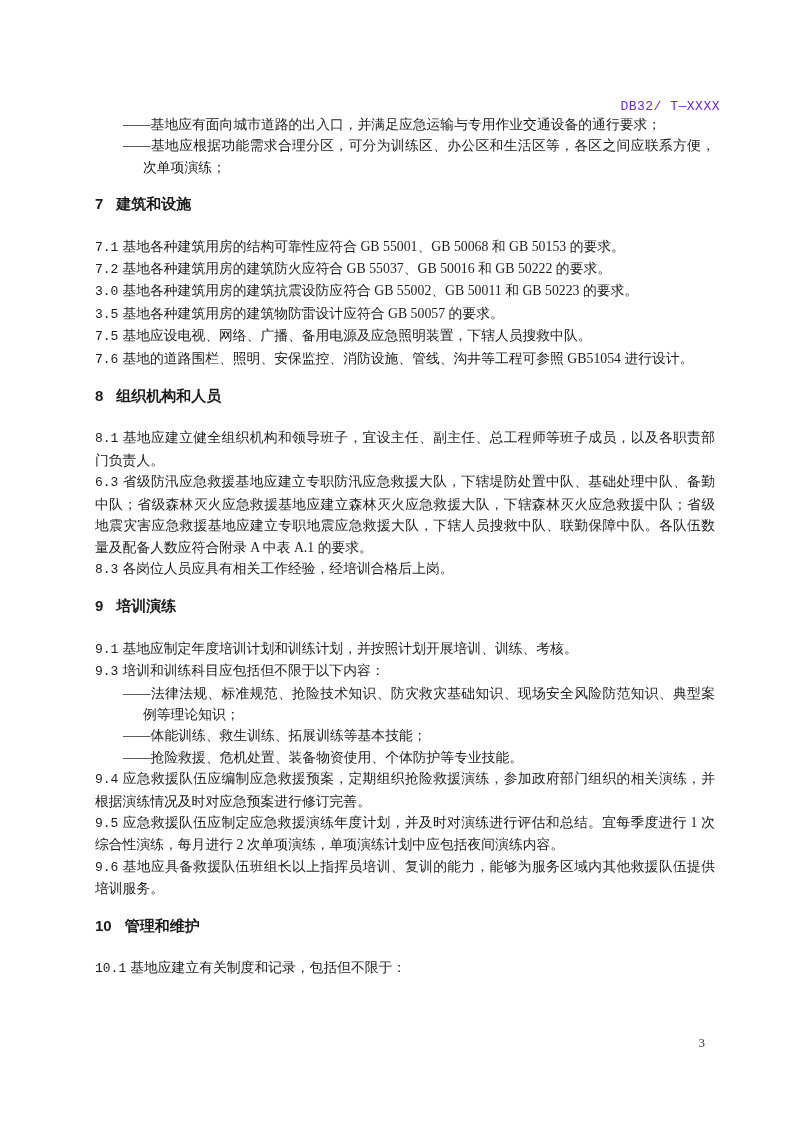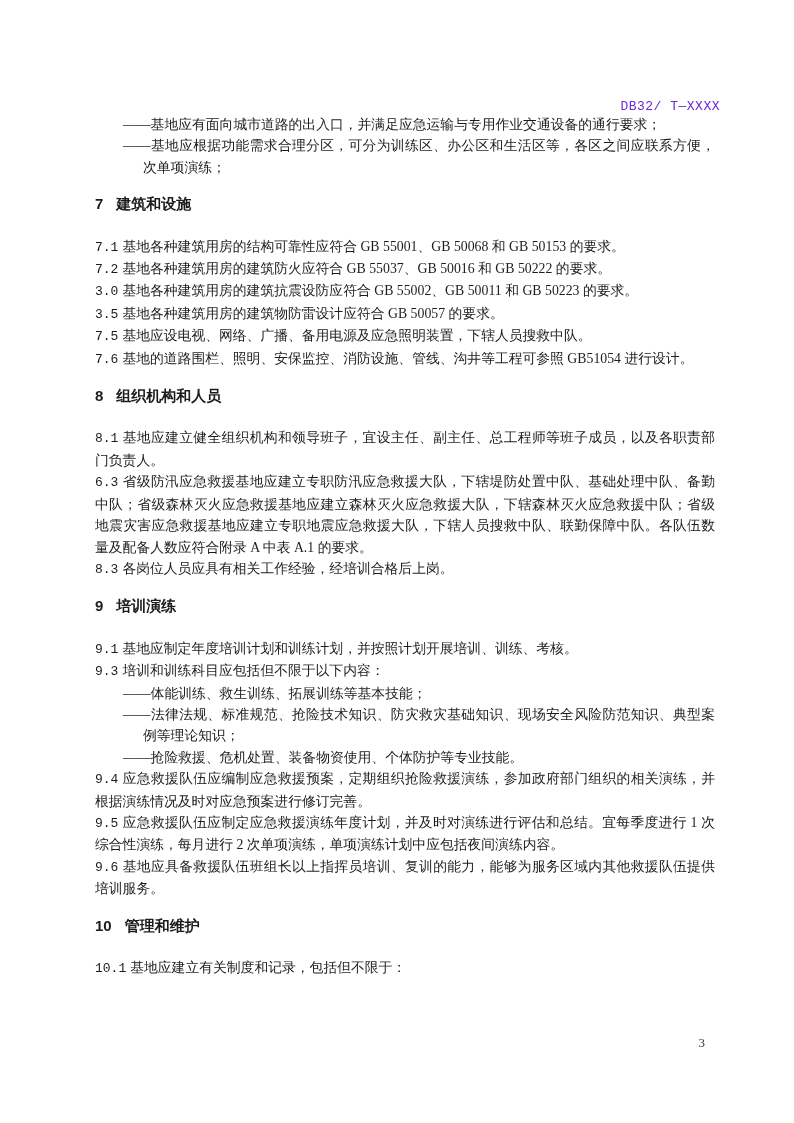--- a/index.html
+++ b/index.html
@@ -93,22 +93,22 @@
       <p class="clause"><span class="clause-num">3.5</span><span class="clause-text">基地各种建筑用房的建筑物防雷设计应符合 GB 50057 的要求。</span></p>
       <p class="clause"><span class="clause-num">7.5</span><span class="clause-text">基地应设电视、网络、广播、备用电源及应急照明装置，下辖人员搜救中队。</span></p>
       <p class="clause"><span class="clause-num">7.6</span><span class="clause-text">基地的道路围栏、照明、安保监控、消防设施、管线、沟井等工程可参照 GB51054 进行设计。</span></p>
       <h2 class="sec-heading"><span class="sec-num">8</span><span class="sec-title">组织机构和人员</span></h2>
       <p class="clause"><span class="clause-num">8.1</span><span class="clause-text">基地应建立健全组织机构和领导班子，宜设主任、副主任、总工程师等班子成员，以及各职责部门负责人。</span></p>
       <p class="clause"><span class="clause-num">6.3</span><span class="clause-text">省级防汛应急救援基地应建立专职防汛应急救援大队，下辖堤防处置中队、基础处理中队、备勤中队；省级森林灭火应急救援基地应建立森林灭火应急救援大队，下辖森林灭火应急救援中队；省级地震灾害应急救援基地应建立专职地震应急救援大队，下辖人员搜救中队、联勤保障中队。各队伍数量及配备人数应符合附录 A 中表 A.1 的要求。</span></p>
       <p class="clause"><span class="clause-num">8.3</span><span class="clause-text">各岗位人员应具有相关工作经验，经培训合格后上岗。</span></p>
       <h2 class="sec-heading"><span class="sec-num">9</span><span class="sec-title">培训演练</span></h2>
       <p class="clause"><span class="clause-num">9.1</span><span class="clause-text">基地应制定年度培训计划和训练计划，并按照计划开展培训、训练、考核。</span></p>
       <p class="clause"><span class="clause-num">9.3</span><span class="clause-text">培训和训练科目应包括但不限于以下内容：</span></p>
+      <p class="dash-item">——法律法规、标准规范、抢险技术知识、防灾救灾基础知识、现场安全风险防范知识、典型案例等理论知识；</p>
       <p class="dash-item">——体能训练、救生训练、拓展训练等基本技能；</p>
-      <p class="dash-item">——法律法规、标准规范、抢险技术知识、防灾救灾基础知识、现场安全风险防范知识、典型案例等理论知识；</p>
       <p class="dash-item">——抢险救援、危机处置、装备物资使用、个体防护等专业技能。</p>
       <p class="clause"><span class="clause-num">9.4</span><span class="clause-text">应急救援队伍应编制应急救援预案，定期组织抢险救援演练，参加政府部门组织的相关演练，并根据演练情况及时对应急预案进行修订完善。</span></p>
       <p class="clause"><span class="clause-num">9.5</span><span class="clause-text">应急救援队伍应制定应急救援演练年度计划，并及时对演练进行评估和总结。宜每季度进行 1 次综合性演练，每月进行 2 次单项演练，单项演练计划中应包括夜间演练内容。</span></p>
       <p class="clause"><span class="clause-num">9.6</span><span class="clause-text">基地应具备救援队伍班组长以上指挥员培训、复训的能力，能够为服务区域内其他救援队伍提供培训服务。</span></p>
       <h2 class="sec-heading"><span class="sec-num">10</span><span class="sec-title">管理和维护</span></h2>
       <p class="clause"><span class="clause-num">10.1</span><span class="clause-text">基地应建立有关制度和记录，包括但不限于：</span></p>
     </main>
 
   <footer class="doc-footer">
     <span class="page-number">3</span>

